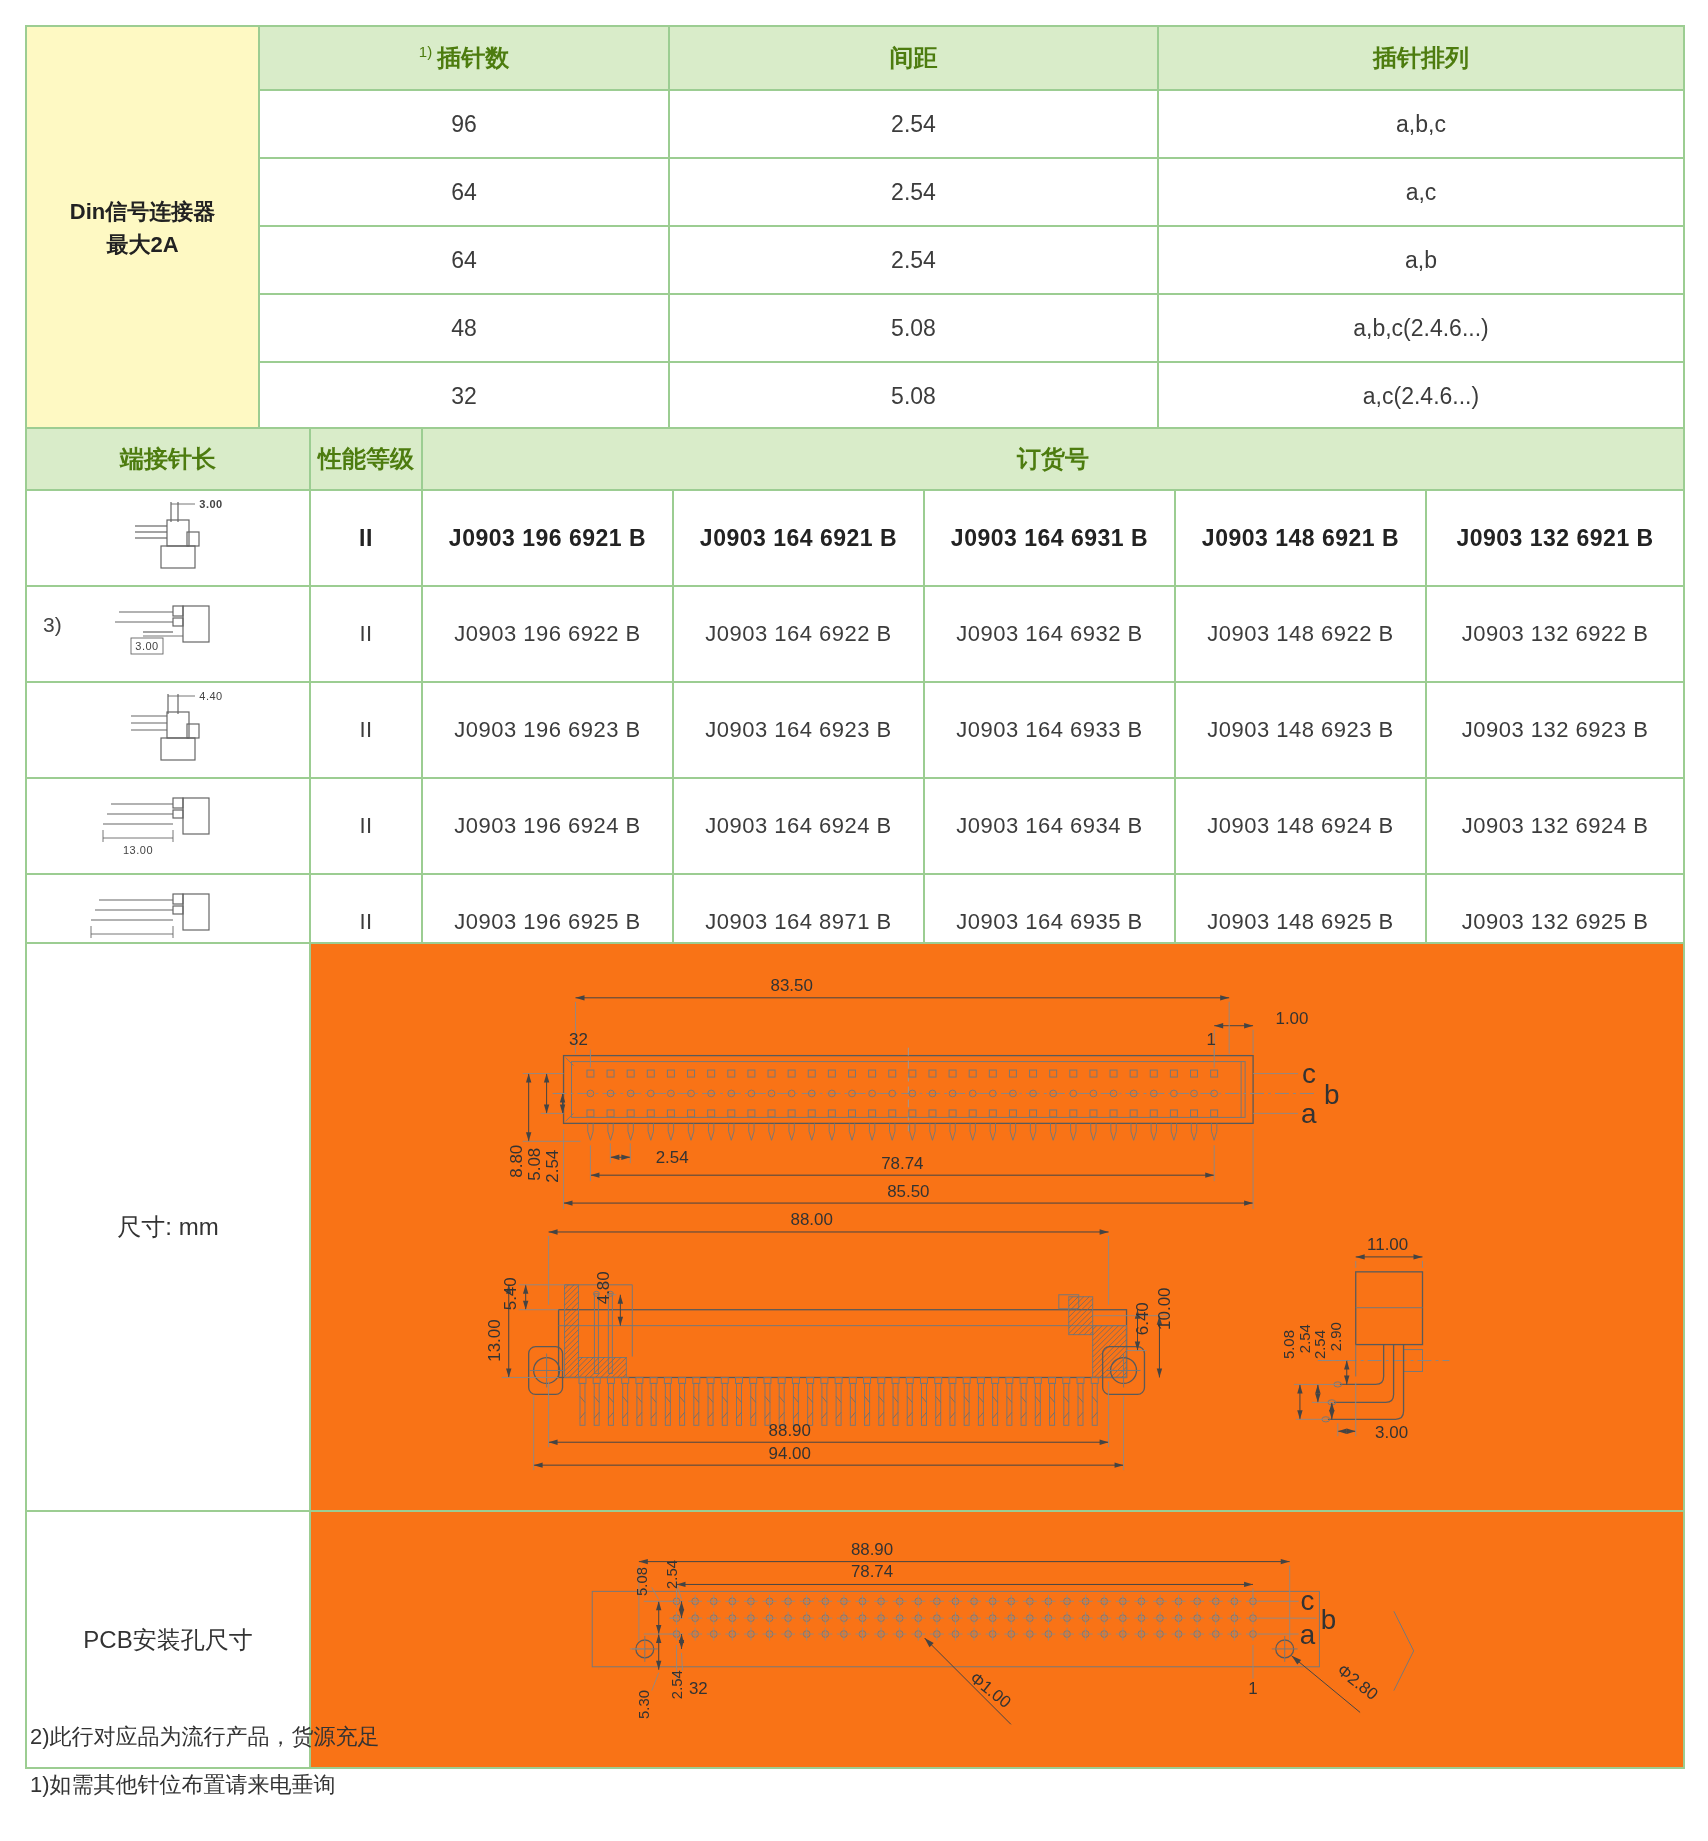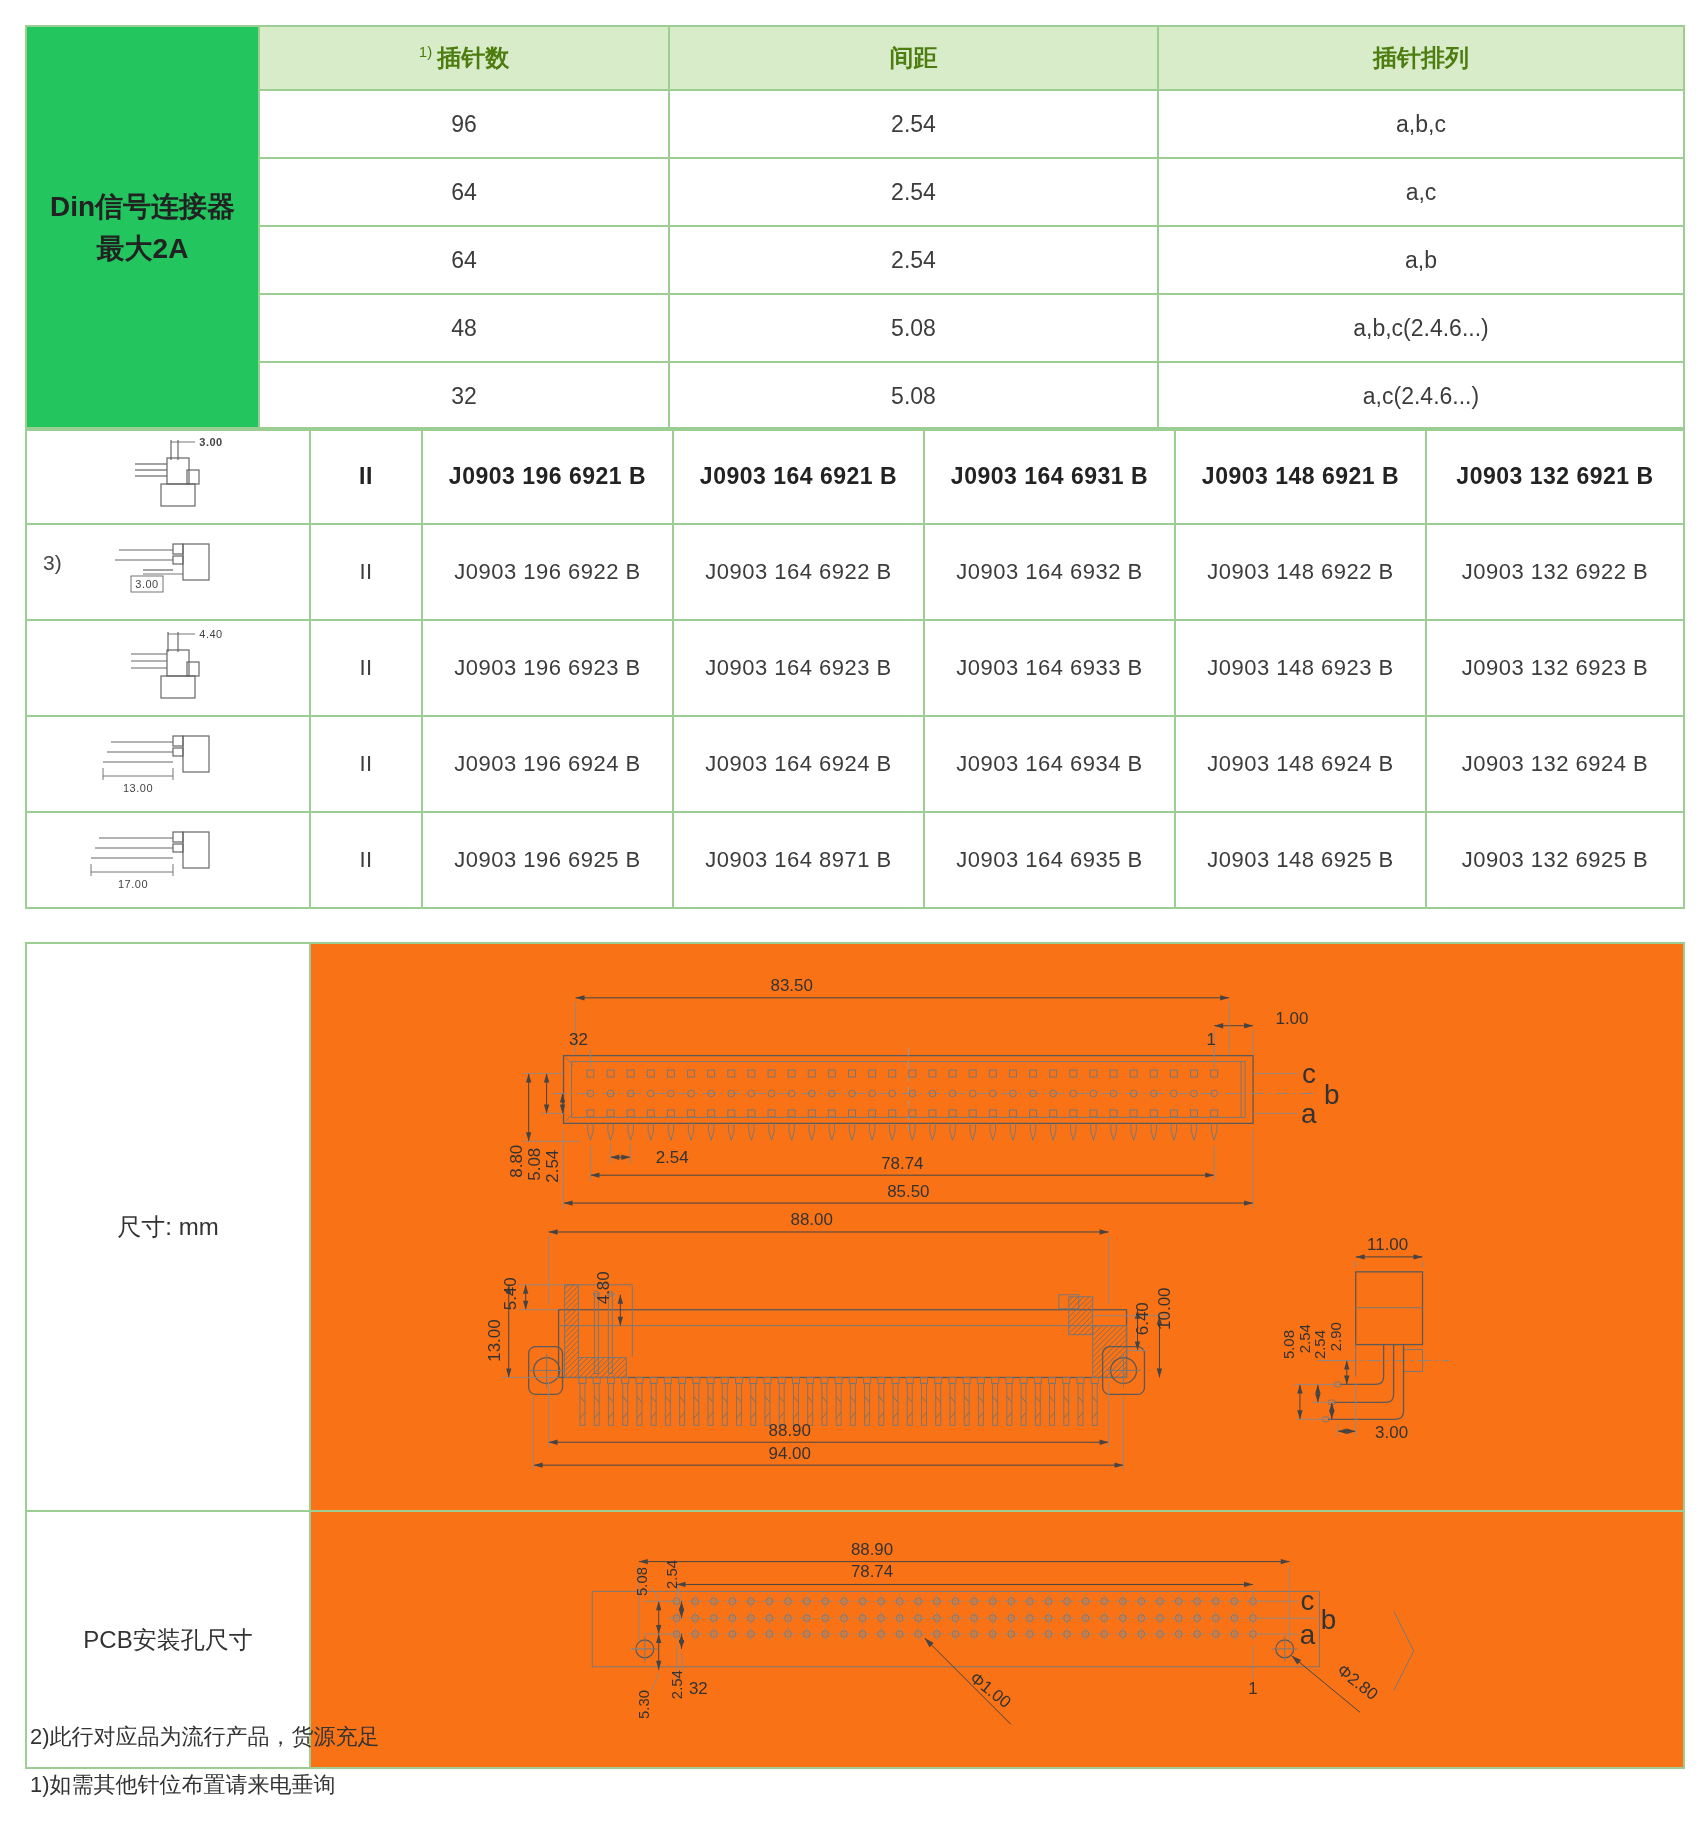--- a/index.html
+++ b/index.html
@@ -5,21 +5,21 @@
   html,body{margin:0;padding:0;background:#fff;}
   .page{position:relative;width:1708px;height:1841px;background:#fff;
         font-family:"Liberation Sans","DejaVu Sans",sans-serif;color:#333;}
   table{border-collapse:collapse;table-layout:fixed;position:absolute;left:25px;}
   td,th{border:2px solid #9ccd92;text-align:center;vertical-align:middle;overflow:hidden;}
   th{background:#d9ecc9;font-weight:700;font-size:24px;color:#4d7c0f;}
   .t1{top:25px;width:1658px;}
   .t1 tr{height:68px;}
   .t1 tr.hd{height:64px;}
   .t1 td{font-size:23px;color:#3c3c3c;}
-  .t1 .title-cell{font-size:28px;font-weight:700;color:#222;background:#22c55e;line-height:1.5;}
+  .t1 .title-cell{font-size:22px;font-weight:700;color:#222;background:#fef9c3;line-height:1.5;}
   .fnref{font-size:15px;vertical-align:super;font-weight:400;margin-right:5px;}
   .t2{top:427px;width:1658px;}
   .t2 tr{height:91px;}
   .t2 tr.hd{height:62px;}
   .t2 td{font-size:22px;color:#3c3c3c;letter-spacing:.5px;}
   .t2 tr.b-row td{font-weight:700;font-size:23px;color:#222;}
   .icon-cell{position:relative;}
   .note{position:absolute;left:16px;top:26px;font-size:21px;color:#444;letter-spacing:0;}
   .t3{top:942px;width:1658px;}
   .t3 tr.r1{height:566px;}
@@ -99,20 +99,25 @@
     <colgroup>
         <col style="width:284px">
         <col style="width:112px">
         <col style="width:251px">
         <col style="width:251px">
         <col style="width:251px">
         <col style="width:251px">
         <col style="width:258px">
       </colgroup>
     <tbody>
+        <tr class="hd">
+      <th>端接针长</th>
+      <th>性能等级</th>
+      <th colspan="5">订货号</th>
+    </tr>
 
     <tr class="b-row">
       <td class="icon-cell">
         <svg viewBox="0 0 170 86" width="170" height="86">
           <g class="ic">
                 <line x1="88" y1="10" x2="88" y2="30"></line>
                 <line x1="95" y1="10" x2="95" y2="30"></line>
           <line class="ict" x1="88" y1="12" x2="112" y2="12"></line>
           <rect x="84" y="28" width="22" height="26"></rect>
                 <rect x="104" y="40" width="12" height="14"></rect>

